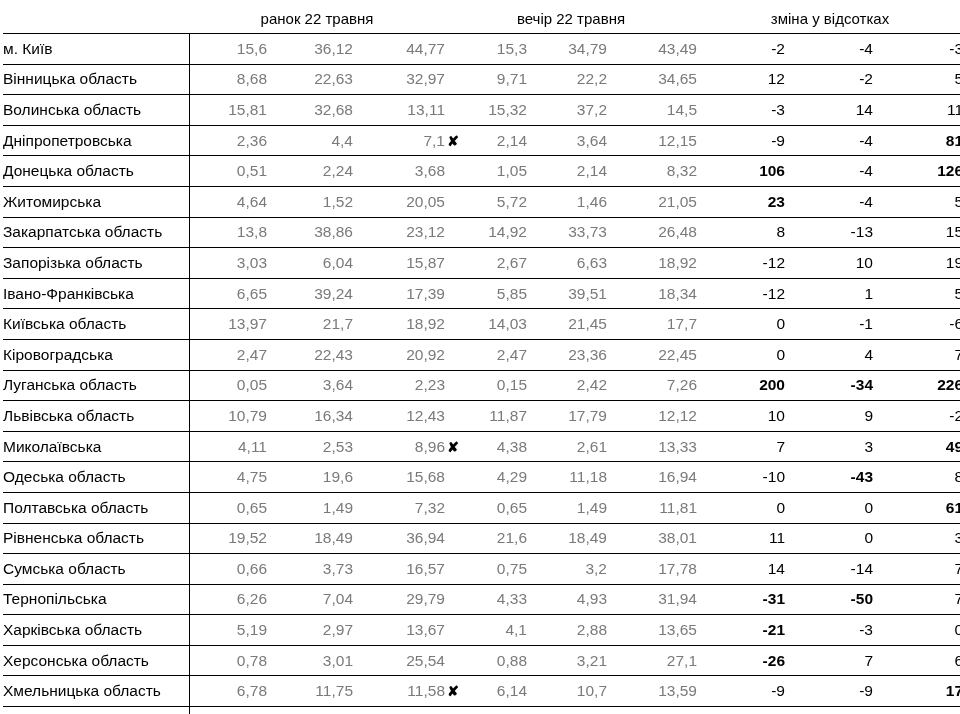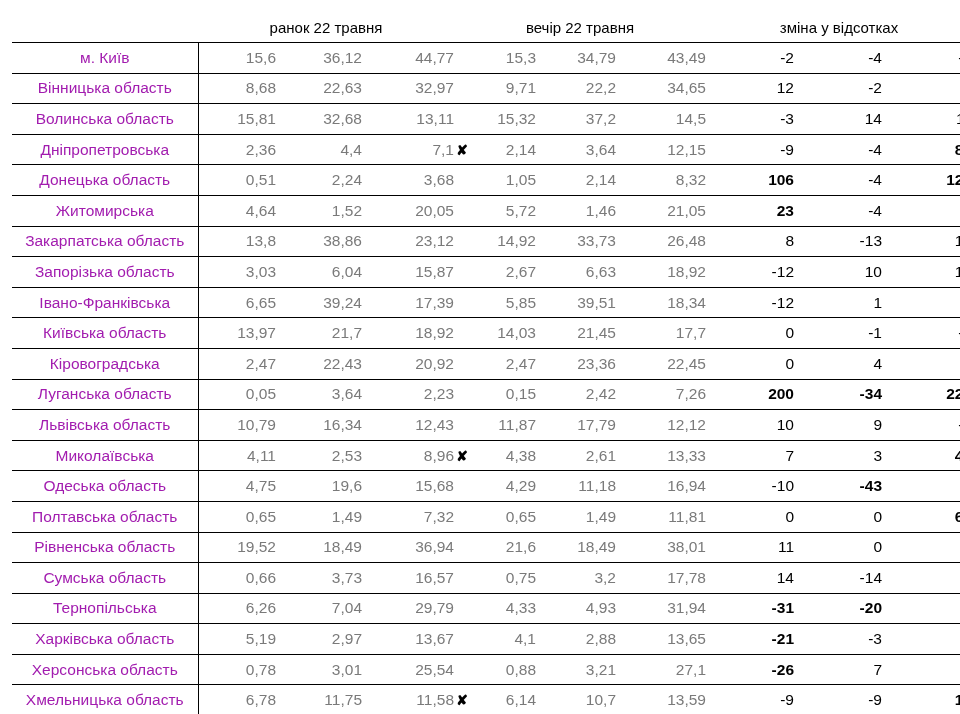--- a/index.html
+++ b/index.html
@@ -12,21 +12,21 @@
     height: 714px;
     font-family: "Liberation Sans", sans-serif;
     color: #000000;
     overflow: hidden;
   }
   .sheet {
     width: 960px;
     height: 714px;
     position: relative;
     box-sizing: border-box;
-    padding: 12px;
+    padding: 3px;
   }
   table.grid {
     width: 960px;
     border-collapse: collapse;
     table-layout: fixed;
   }
   table.grid td, table.grid th {
     padding: 0;
     margin: 0;
     vertical-align: middle;
@@ -45,23 +45,23 @@
   
   .data-row td {
     height: 29.6px;
     border-bottom: 1px solid #000;
     font-size: 15.5px;
   }
   .data-row:first-of-type td {
     border-top: 1px solid #000;
   }
   .c-name {
-    text-align: center;
+    text-align: left;
     padding-left: 6px;
-    color: #a21caf;
+    color: #000000;
     border-right: 1px solid #000;
     font-size: 15.5px;
     white-space: nowrap;
     overflow: hidden;
   }
   .c-num {
     text-align: right;
     color: #7a7a7a;
     padding-right: 10px;
     font-size: 15.5px;
@@ -331,21 +331,21 @@
         </tr>
         <tr class="data-row">
           <td class="c-name">Тернопільська</td>
           <td class="c-num">6,26</td>
           <td class="c-num">7,04</td>
           <td class="c-num">29,79</td>
           <td class="c-num">4,33</td>
           <td class="c-num">4,93</td>
           <td class="c-num">31,94</td>
           <td class="c-pct bold">-31</td>
-          <td class="c-pct bold">-20</td>
+          <td class="c-pct bold">-50</td>
           <td class="c-pct">7</td>
         </tr>
         <tr class="data-row">
           <td class="c-name">Харківська область</td>
           <td class="c-num">5,19</td>
           <td class="c-num">2,97</td>
           <td class="c-num">13,67</td>
           <td class="c-num">4,1</td>
           <td class="c-num">2,88</td>
           <td class="c-num">13,65</td>

